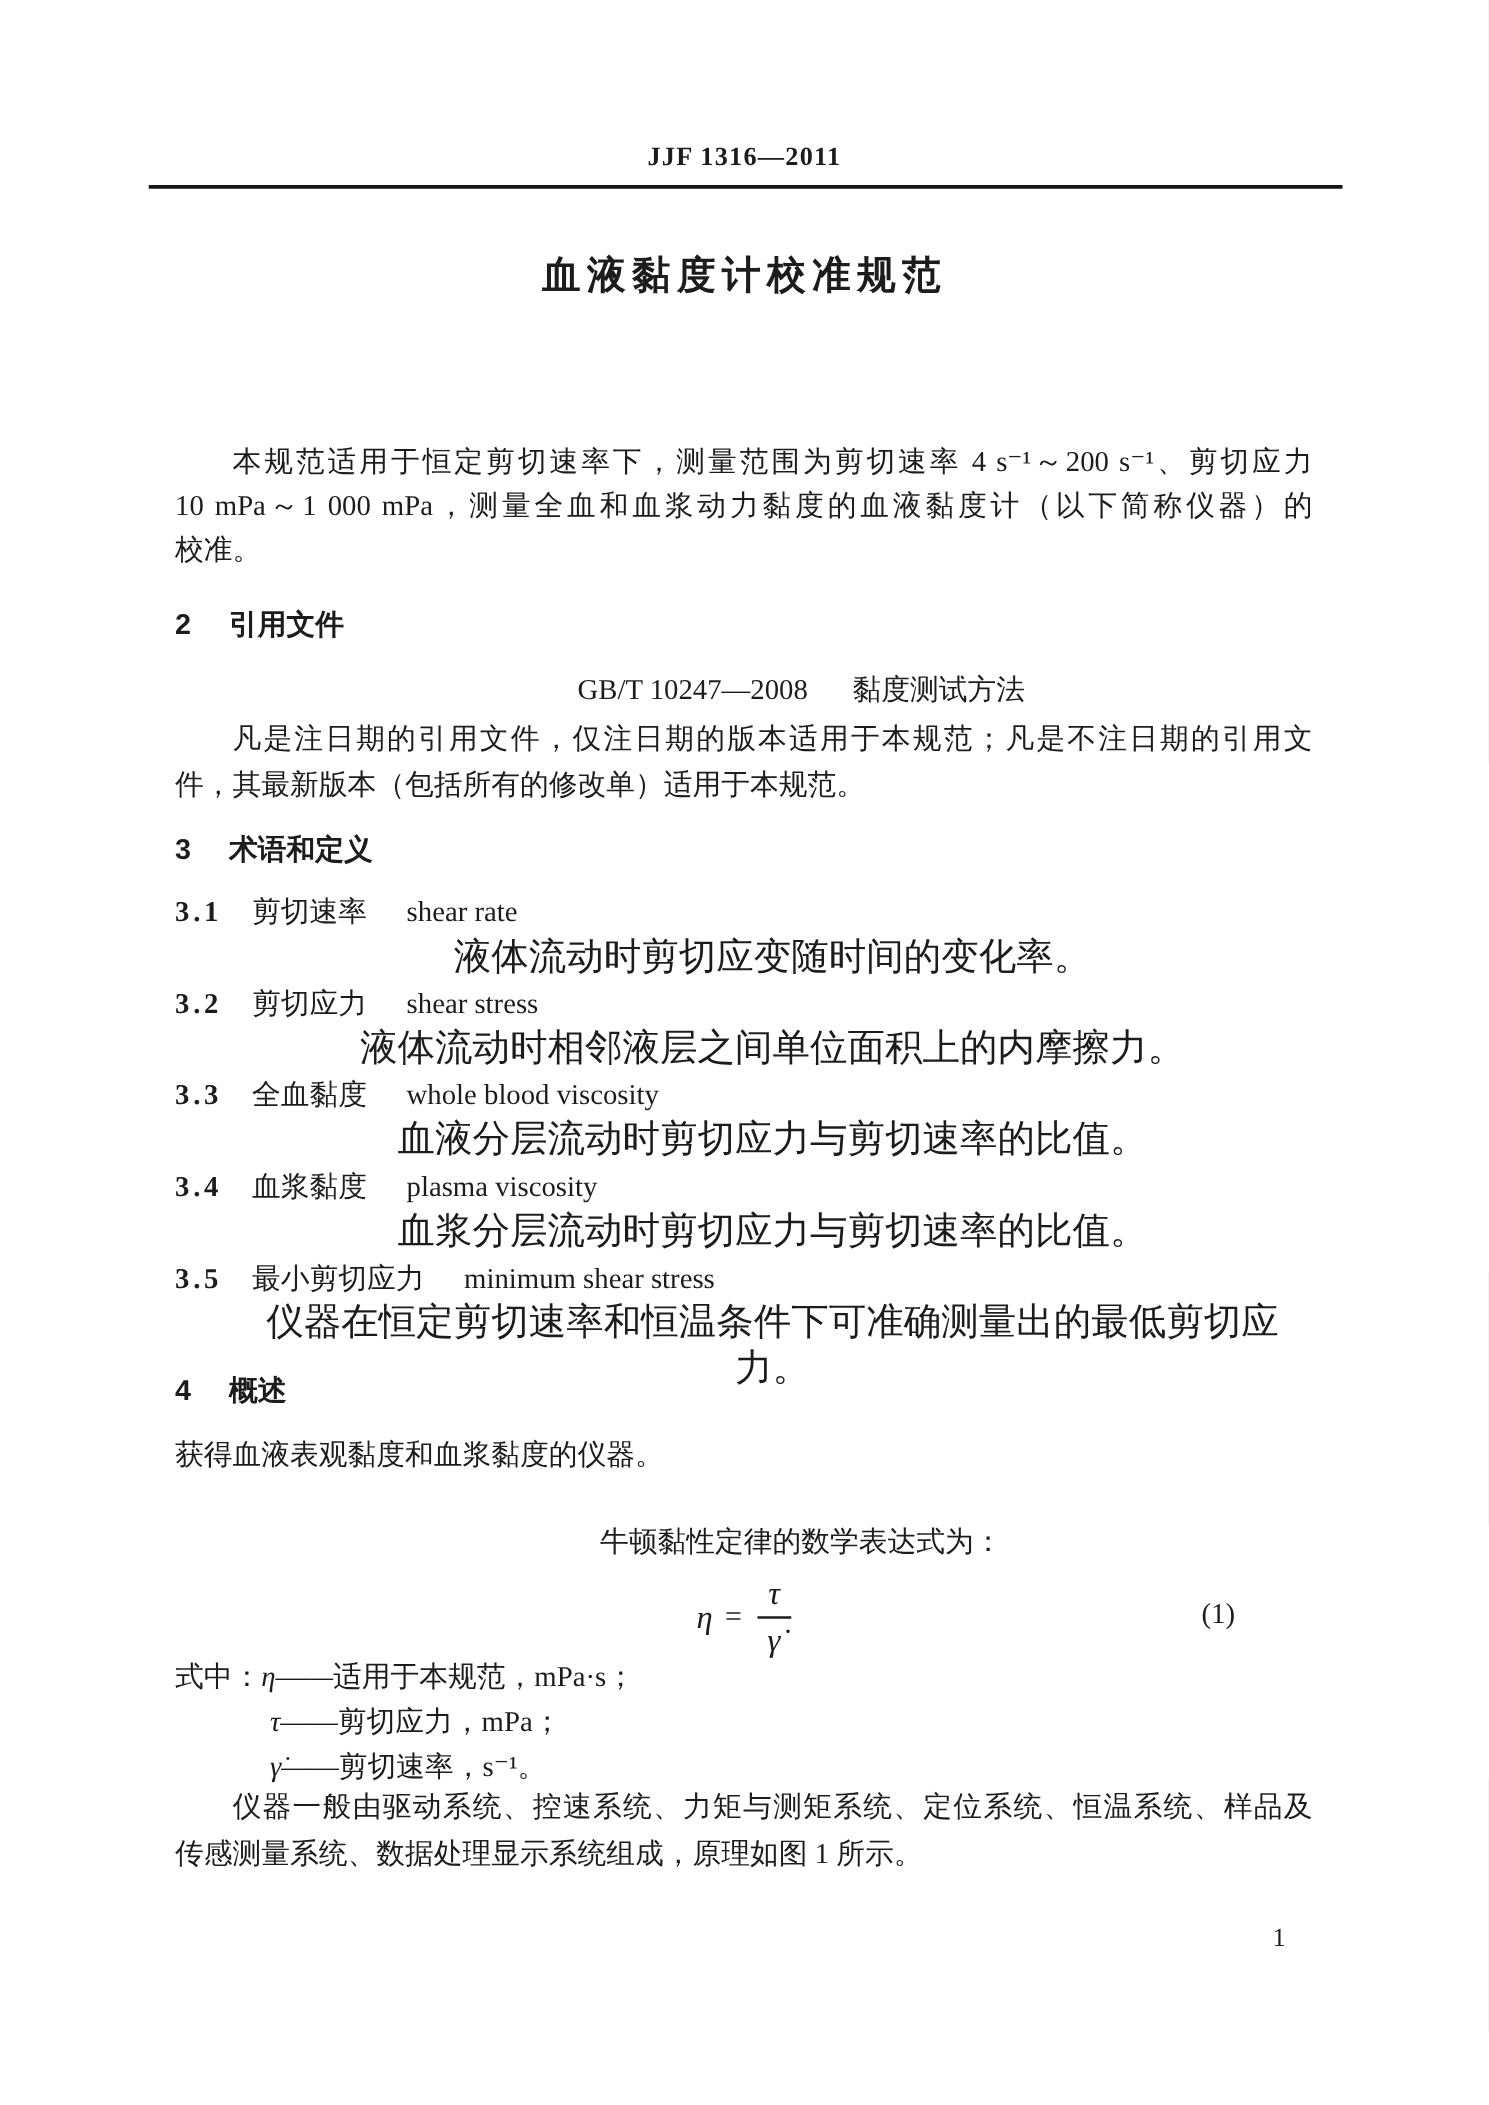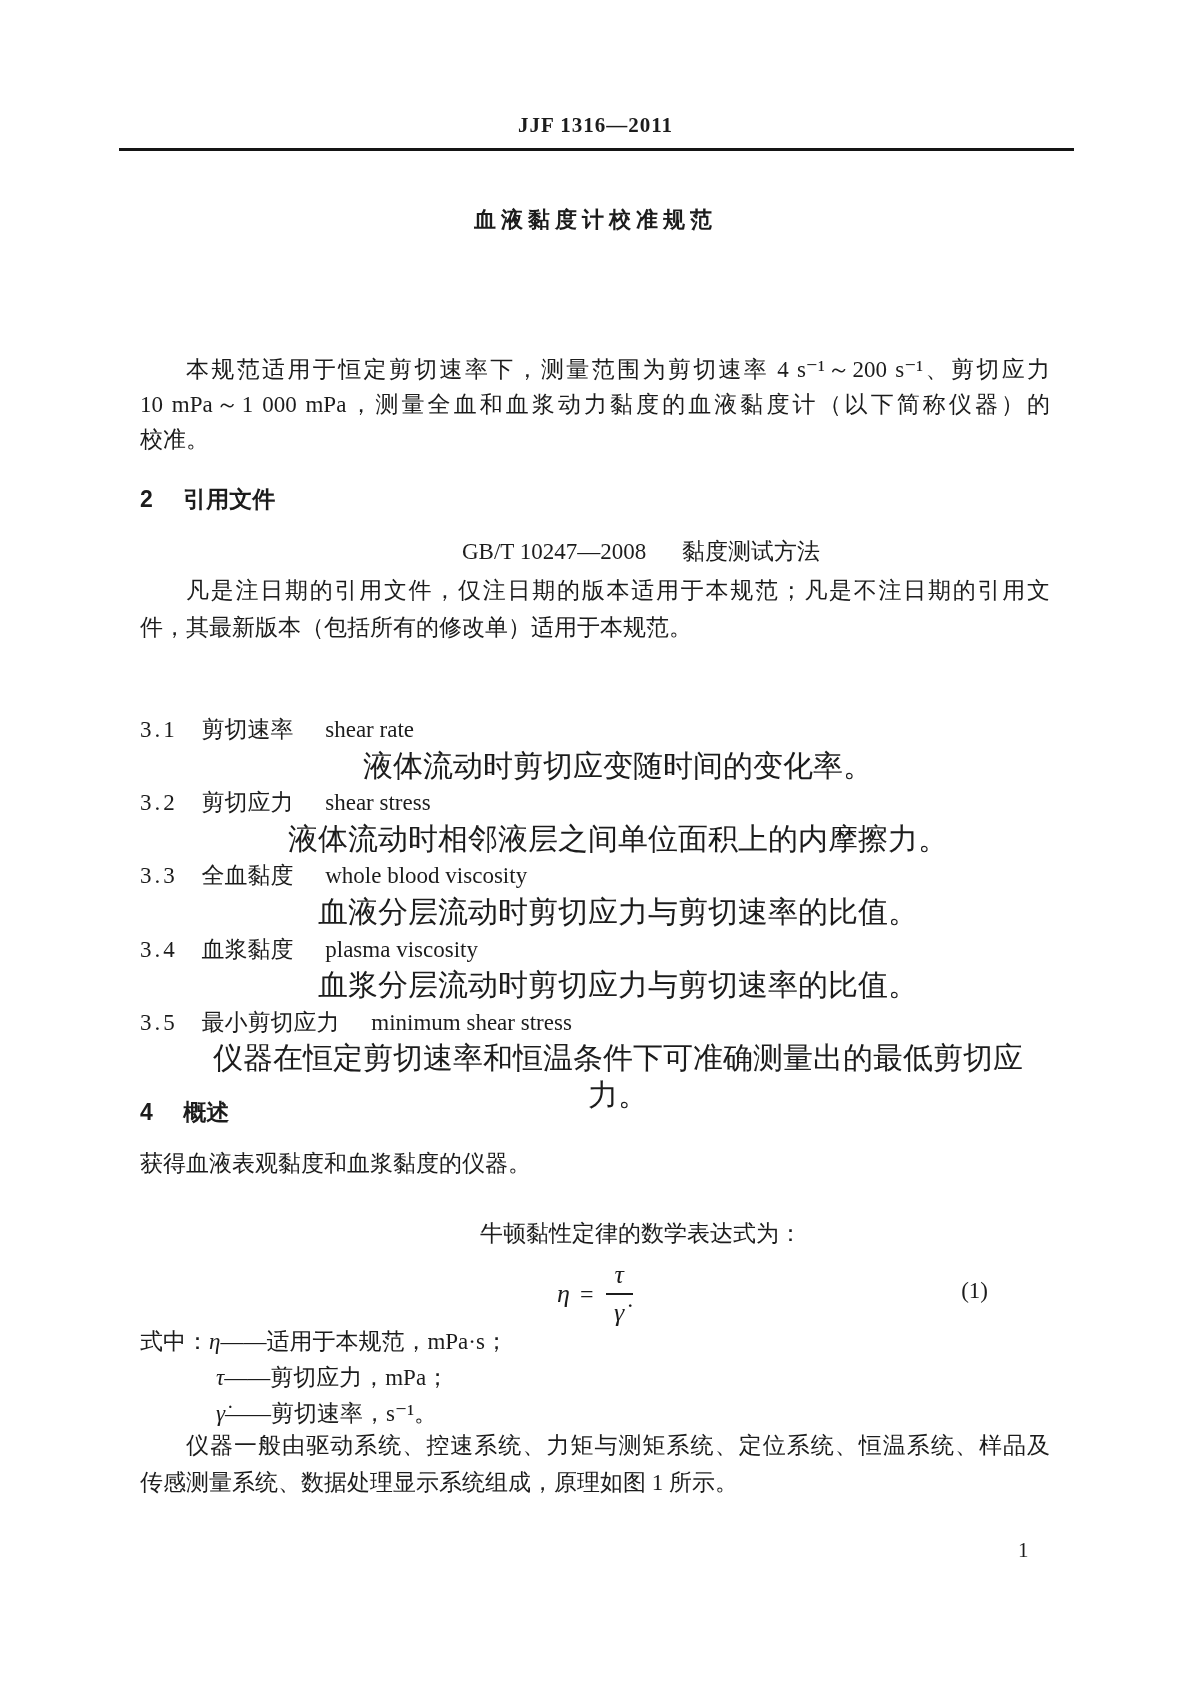--- a/index.html
+++ b/index.html
@@ -20,39 +20,39 @@
     font-family: "Liberation Serif", "DejaVu Serif", serif;
   }
   .rule {
     position: absolute; top: 148px; left: 119px;
     width: 955px; height: 3px; background: #151515;
   }
   .doc-title {
     position: absolute; top: 200px; left: 0; width: 100%;
     text-align: center;
     font-family: "Liberation Sans", "DejaVu Sans", sans-serif;
-    font-weight: bold; font-size: 22px; line-height: 40px;
+    font-weight: bold; font-size: 31px; line-height: 40px;
     letter-spacing: 5px;
   }
   .blk { position: absolute; left: 140px; width: 910px; }
   .h {
     height: 30px; line-height: 30px; font-size: 23px;
     font-family: "Liberation Sans", "DejaVu Sans", sans-serif;
     font-weight: bold;
   }
   .h .h-num { display: inline-block; }
   .h .h-txt { margin-left: 24px; }
   .row35 { height: 35px;   line-height: 35px;   font-size: 23px; }
   .row36 { height: 36px;   line-height: 36px;   font-size: 23px; }
   .row366{ height: 36.6px; line-height: 36.6px; font-size: 30px; }
   .row37 { height: 37px;   line-height: 37px;   font-size: 23px; }
   .ind  { padding-left: 46px; text-align: center; }
   .just { text-align: justify; text-align-last: justify; }
   .term-row { font-size: 23px; }
-  .t-num { letter-spacing: 3px; }
+  .t-num { letter-spacing: 3px; font-weight: bold; }
   .t-zh {
     margin-left: 18px;
     font-family: "Liberation Sans", "DejaVu Sans", sans-serif;
   }
   .t-en { margin-left: 26px; }
   .ref-title { margin-left: 30px; }
   .formula-blk { position: absolute; left: 140px; width: 910px; top: 1248px; height: 92px; }
   .formula-row {
     display: flex; justify-content: center; align-items: center;
     height: 92px; font-size: 25px;
@@ -94,20 +94,24 @@
   </div>
   <div class="blk row36 ind" style="top:534px">
     <span>GB/T 10247—2008</span>
     <span class="ref-title">黏度测试方法</span>
   </div>
   <div class="blk" style="top:572px">
     <div class="row37 ind just">凡是注日期的引用文件，仅注日期的版本适用于本规范；凡是不注日期的引用文</div>
     <div class="row37">件，其最新版本（包括所有的修改单）适用于本规范。</div>
   </div>
 
+  <div class="blk h" style="top:664px">
+    <span class="h-num">3</span>
+    <span class="h-txt">术语和定义</span>
+  </div>
   <div class="blk" style="top:711px">
     <div class="row366 term-row">
       <span class="t-num">3.1</span>
       <span class="t-zh">剪切速率</span>
       <span class="t-en">shear rate</span>
     </div>
     <div class="row366 ind">液体流动时剪切应变随时间的变化率。</div>
     <div class="row366 term-row">
       <span class="t-num">3.2</span>
       <span class="t-zh">剪切应力</span>

